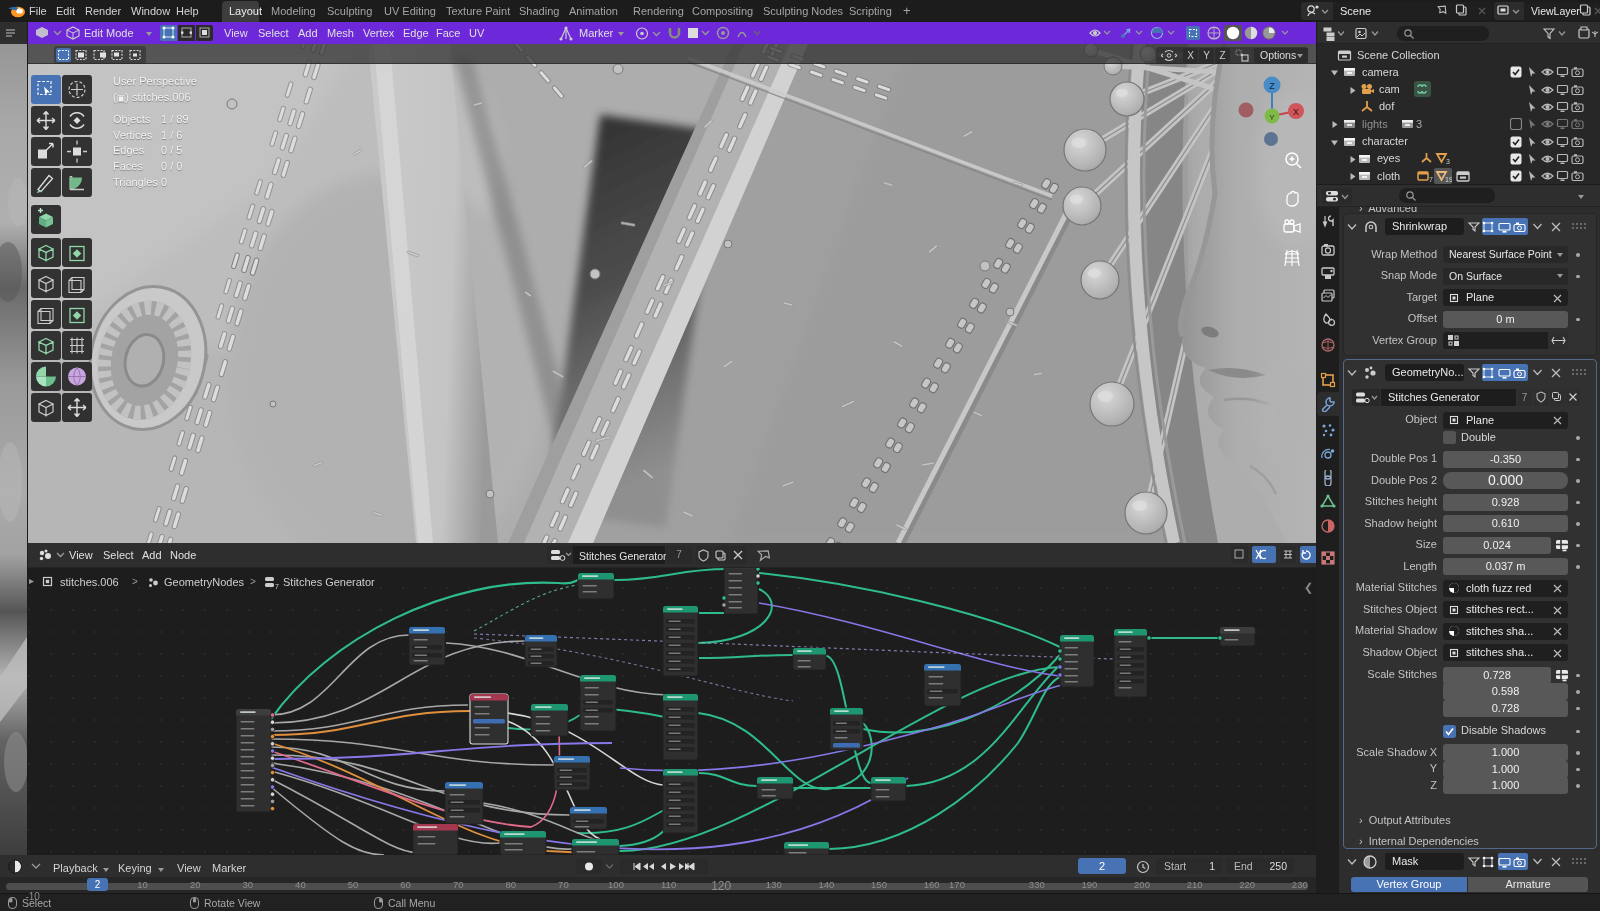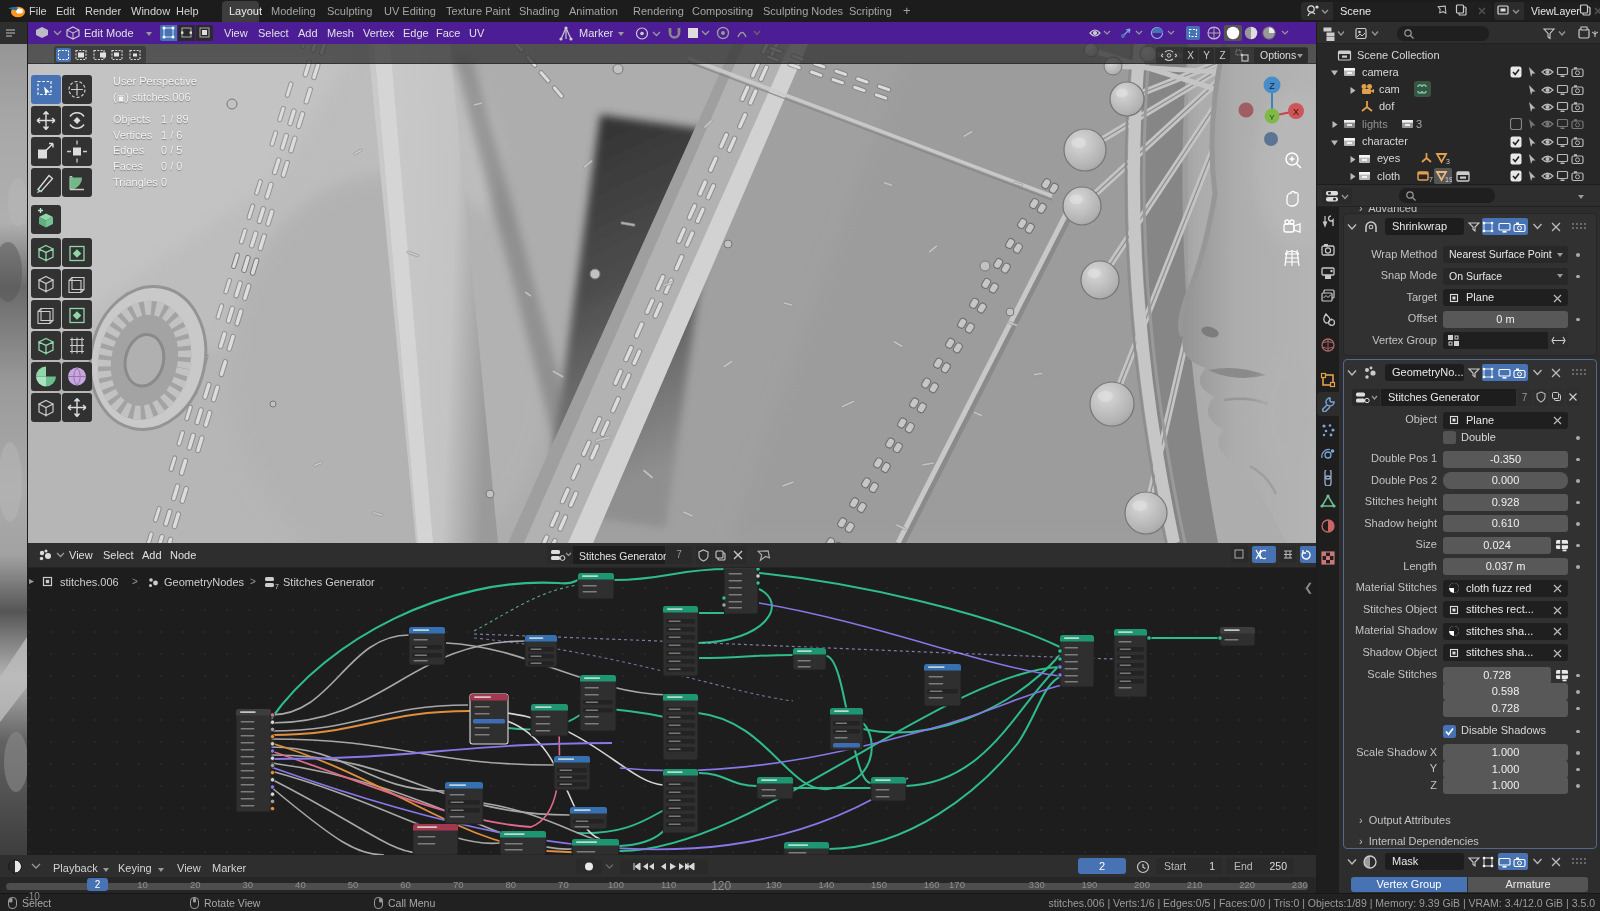--- a/index.html
+++ b/index.html
@@ -94,21 +94,21 @@
     <ellipse cx="10" cy="460" rx="12" ry="40" fill="#b8b8b8" opacity="0.5"></ellipse>
     <path d="M0 655 L27 615 L27 665 L0 700 Z" fill="#bdbdbd" opacity="0.8"></path>
     <ellipse cx="16" cy="740" rx="12" ry="30" fill="#8a8a8a" opacity="0.6"></ellipse>
     <rect x="0" y="0" width="27" height="22" fill="#2e2e2e"></rect>
     <g stroke="#c0c0c0" stroke-width="1.2" fill="none">
           <path d="M6 8 l9 0 M6 11 l9 0 M6 14 l6 0"></path>
         </g>
   </svg>
 </div>
 
-<div class="abs" id="vheader" style="left:28px;top:22px;width:1288px;height:22px;background:#4c1d95">
+<div class="abs" id="vheader" style="left:28px;top:22px;width:1288px;height:22px;background:#6d28d9">
   <svg class="abs" style="left:6px;top:3px" width="30" height="16" viewBox="0 0 30 16">
     <path d="M8 2 L14 5 L8 8 L2 5 Z M2 5 v5 l6 3 v-5 Z M14 5 v5 l-6 3 v-5 Z" fill="#ccc" opacity="0.9"></path>
     <path d="M20 6 l3.5 3.5 L27 6" fill="none" stroke="#999" stroke-width="1.3"></path>
   </svg>
   <svg class="abs" style="left:38px;top:4px" width="14" height="14" viewBox="0 0 14 14">
         <path d="M7 1 L13 4 V10 L7 13 L1 10 V4 Z" fill="none" stroke="#ccc" stroke-width="1.2"></path>
         <path d="M1 4 L7 7 L13 4 M7 7 V13" stroke="#ccc" fill="none"></path>
       </svg>
   <div class="abs t11" style="left:56px;top:5px;color:#e0e0e0">Edit Mode</div>
   <span class="caret abs" style="left:118px;top:10px"></span>
@@ -876,21 +876,20 @@
   <svg class="abs" style="left:190px;top:3px" width="9" height="12" viewBox="0 0 9 12">
         <rect x="0.5" y="0.5" width="8" height="11" rx="3.5" fill="none" stroke="#9a9a9a"></rect>
         <rect x="3" y="1" width="3" height="4.5" rx="1.2" fill="#9a9a9a"></rect>
       </svg>
   <div class="abs" style="left:204px;top:3px;font-size:10.5px;color:#a8a8a8">Rotate View</div>
   <svg class="abs" style="left:374px;top:3px" width="9" height="12" viewBox="0 0 9 12">
         <rect x="0.5" y="0.5" width="8" height="11" rx="3.5" fill="none" stroke="#9a9a9a"></rect>
         <rect x="5" y="1" width="3.5" height="4.5" rx="1.5" fill="#9a9a9a"></rect>
       </svg>
   <div class="abs" style="left:388px;top:3px;font-size:10.5px;color:#a8a8a8">Call Menu</div>
-  <div class="abs" style="right:5px;top:3px;font-size:10.5px;color:#9b9b9b">stitches.006 | Verts:1/6 | Edges:0/5 | Faces:0/0 | Tris:0 | Objects:1/89 | Memory: 9.39 GiB | VRAM: 3.4/12.0 GiB | 3.5.0</div>
 </div>
 
 <div class="abs" id="nodeed" style="left:28px;top:543px;width:1288px;height:312px;background:#1d1d1d;overflow:hidden">
   <svg class="abs" style="left:0;top:0" width="1288" height="312" id="ngraph">
         <defs>
           <pattern id="dots" width="22" height="22" patternUnits="userSpaceOnUse">
             <circle cx="1" cy="1" r="1" fill="#2a2a2a"></circle>
           </pattern>
         </defs>
         <rect width="1288" height="312" fill="#1d1d1d"></rect>
@@ -1903,21 +1902,21 @@
         <svg class="abs" style="left:213px;top:208px" width="11" height="11" viewBox="0 0 11 11">
           <path d="M2 2 l7 7 M9 2 l-7 7" stroke="#bbb" stroke-width="1.2"></path>
         </svg>
         <div class="abs" style="left:104px;top:224px;width:13px;height:13px;background:#545454;border-radius:2.5px"></div>
         <div class="abs" style="left:122px;top:223.5px;font-size:11px;color:#d8d8d8">Double</div>
         <div class="abs" style="left:237px;top:229px;width:3.5px;height:3.5px;border-radius:2px;background:#aaa"></div>
         <div class="abs" style="left:0;top:245px;width:98px;text-align:right;font-size:11px;color:#c3c3c3">Double Pos 1</div>
         <div class="abs" style="left:104px;top:243.5px;width:125px;height:17px;background:#585858;border-radius:3px;font-size:11px;color:#f0f0f0;line-height:17px;text-align:center">-0.350</div>
         <div class="abs" style="left:237px;top:250.5px;width:3.5px;height:3.5px;border-radius:2px;background:#aaa"></div>
         <div class="abs" style="left:0;top:266.5px;width:98px;text-align:right;font-size:11px;color:#c3c3c3">Double Pos 2</div>
-        <div class="abs" style="left:104px;top:265px;width:125px;height:17px;background:#585858;border-radius:8px;font-size:11px;color:#f0f0f0;line-height:17px;text-align:center">0.000</div>
+        <div class="abs" style="left:104px;top:265px;width:125px;height:17px;background:#585858;border-radius:8px;font-size:14px;color:#f0f0f0;line-height:17px;text-align:center">0.000</div>
         <div class="abs" style="left:237px;top:272px;width:3.5px;height:3.5px;border-radius:2px;background:#aaa"></div>
         <div class="abs" style="left:0;top:288px;width:98px;text-align:right;font-size:11px;color:#c3c3c3">Stitches height</div>
         <div class="abs" style="left:104px;top:286.5px;width:125px;height:17px;background:#585858;border-radius:3px;font-size:11px;color:#f0f0f0;line-height:17px;text-align:center">0.928</div>
         <div class="abs" style="left:237px;top:293.5px;width:3.5px;height:3.5px;border-radius:2px;background:#aaa"></div>
         <div class="abs" style="left:0;top:309.5px;width:98px;text-align:right;font-size:11px;color:#c3c3c3">Shadow height</div>
         <div class="abs" style="left:104px;top:308px;width:125px;height:17px;background:#585858;border-radius:3px;font-size:11px;color:#f0f0f0;line-height:17px;text-align:center">0.610</div>
         <div class="abs" style="left:237px;top:315px;width:3.5px;height:3.5px;border-radius:2px;background:#aaa"></div>
         <div class="abs" style="left:0;top:331px;width:98px;text-align:right;font-size:11px;color:#c3c3c3">Size</div>
         <div class="abs" style="left:104px;top:329.5px;width:108px;height:17px;background:#585858;border-radius:3px;font-size:11px;color:#f0f0f0;line-height:17px;text-align:center">0.024</div>
         <div class="abs" style="left:237px;top:336.5px;width:3.5px;height:3.5px;border-radius:2px;background:#aaa"></div>

